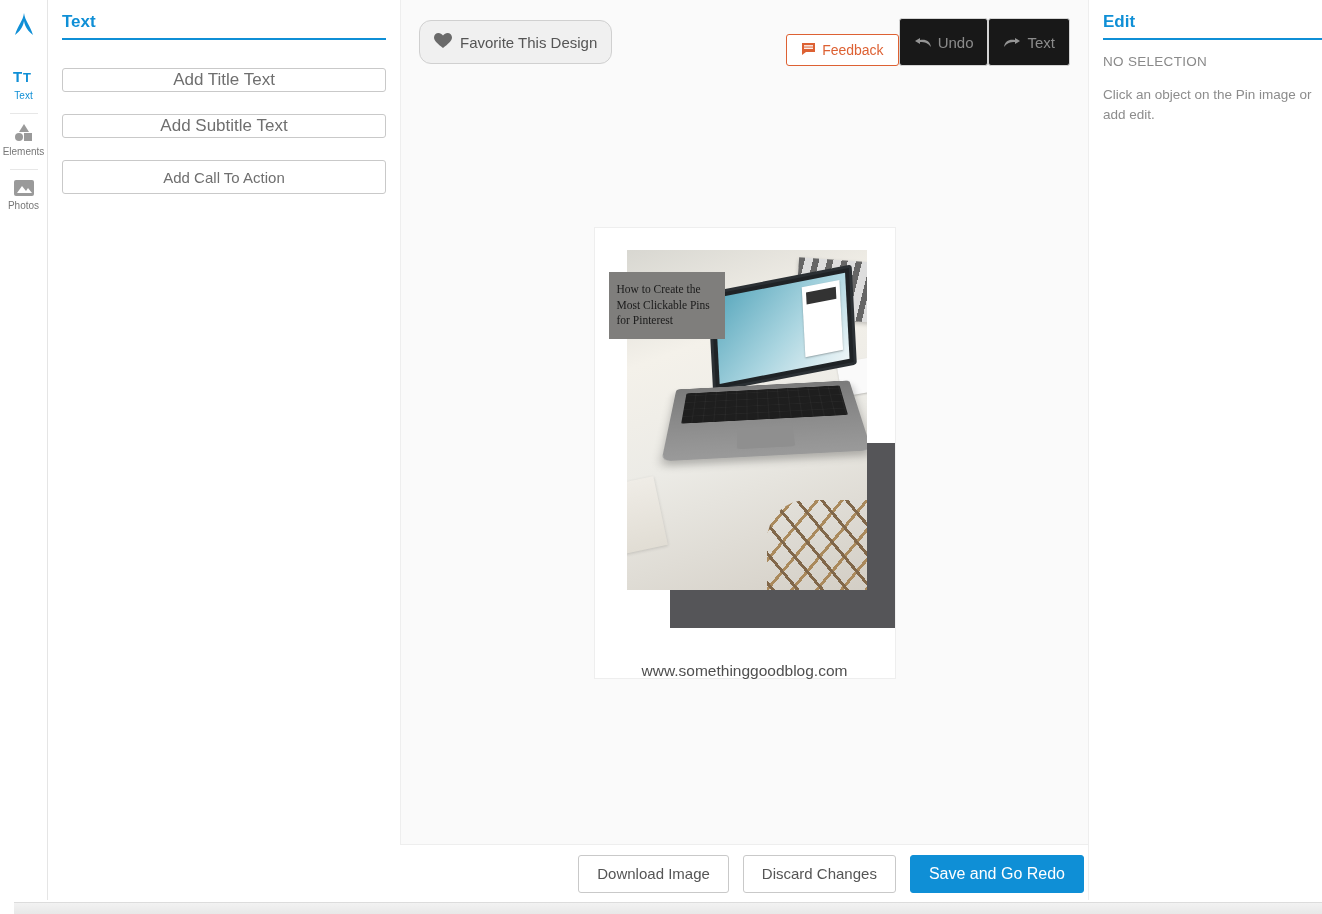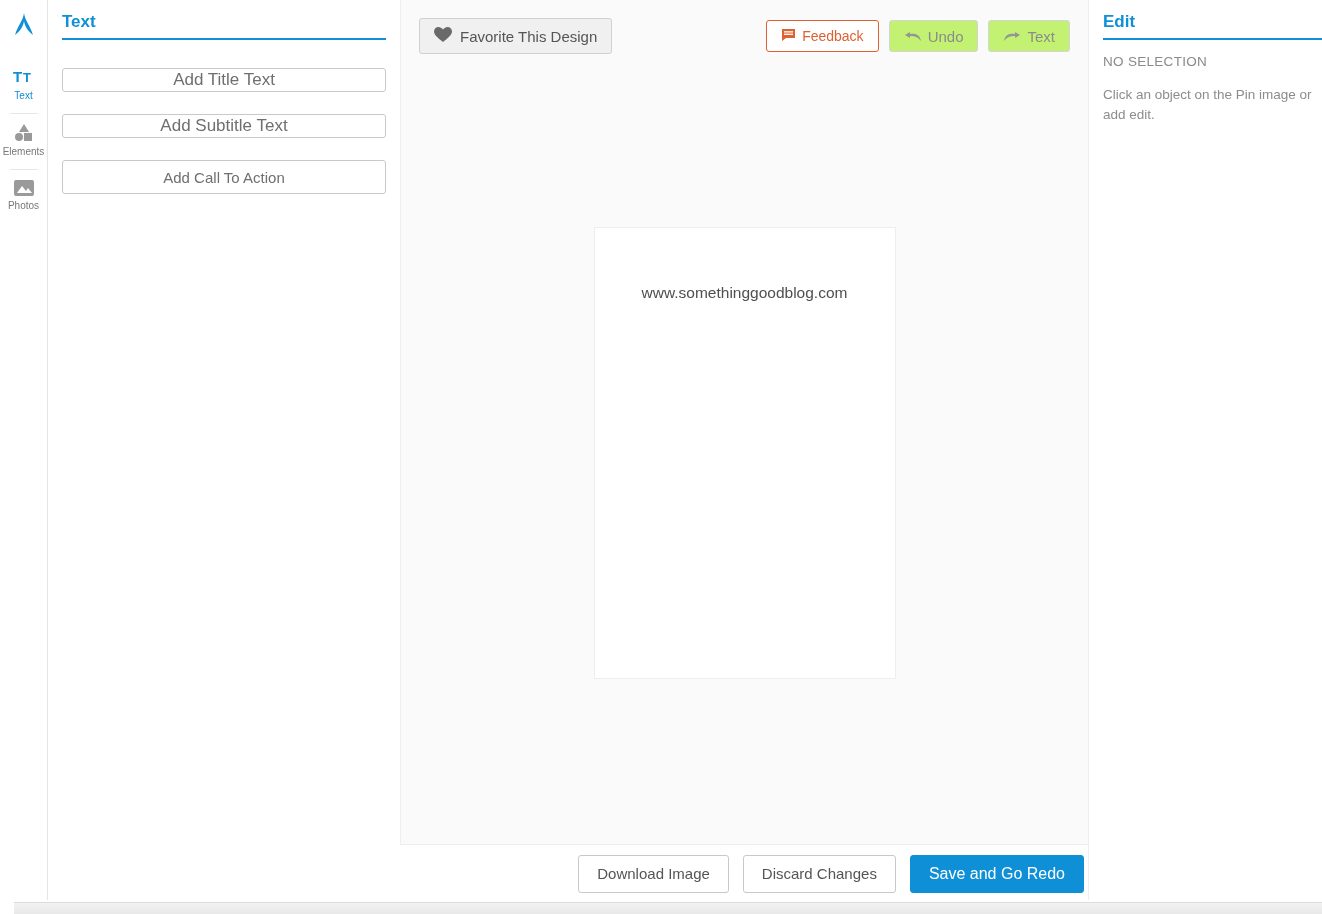--- a/index.html
+++ b/index.html
@@ -107,49 +107,49 @@
     padding: 0 18px;
     display:flex;
     justify-content:space-between;
     align-items:center;
     z-index: 5;
   }
   .fav-btn {
     background:#f0f0f0;
     border:1px solid #d0d0d0;
     color:#555;
-    border-radius:3px;
-    height:36px;
+    border-radius:12px;
+    height:44px;
     padding:0 14px;
     display:flex;
     align-items:center;
     gap:8px;
     cursor:pointer;
     font-size:15px;
   }
-  .top-right-btns { display:flex; gap:10px; align-items:flex-end; }
+  .top-right-btns { display:flex; align-items:flex-end; }
   .feedback-btn {
     background:#ffffff;
     border:1px solid #dd6133;
     color:#dd6133;
     border-radius:3px;
     height:32px;
     padding:0 14px;
     display:flex;
     align-items:center;
     gap:6px;
     cursor:pointer;
     font-size:14px;
   }
   .hist-btn {
-    background:#bef264;
+    background:#000000;
     border:1px solid #d0d0d0;
     color:#808080;
     border-radius:3px;
-    height:32px;
+    height:48px;
     padding:0 14px;
     display:flex;
     align-items:center;
     gap:6px;
     cursor:pointer;
     font-size:15px;
   }
   .hist-btn.disabled { opacity:0.9; }
 
   
@@ -457,20 +457,39 @@
               <svg width="18" height="12" viewBox="0 0 18 12">
                   <path d="M12 2 L17 5 L12 8 V6 C7 6 4 7 1 11 C2 5 6 3 12 4 Z" fill="#8a8a8a"></path>
                 </svg>
             </span>
             <span>Text</span>
           </button>
         </div>
       </div>
 
       <div class="pin-card">
+        <div class="pin-stage">
+          <div class="grey-block"></div>
+          <div class="photo">
+            <div class="paper-bw"></div>
+            <div class="notepad"></div>
+            <div class="laptop">
+              <div class="laptop-screen">
+                  <div class="screen-inner"></div>
+                </div>
+              <div class="laptop-base">
+                <div class="keyboard"></div>
+                <div class="trackpad"></div>
+              </div>
+            </div>
+            <div class="book"></div>
+            <div class="chair"></div>
+          </div>
+          <div class="caption-box">How to Create the Most Clickable Pins for Pinterest</div>
+        </div>
         <div class="pin-url">www.somethinggoodblog.com</div>
       </div>
 
     </div>
   </div>
 
   <div class="right-panel">
     <div class="right-title-wrap">
       <div class="right-title">Edit</div>
     </div>

